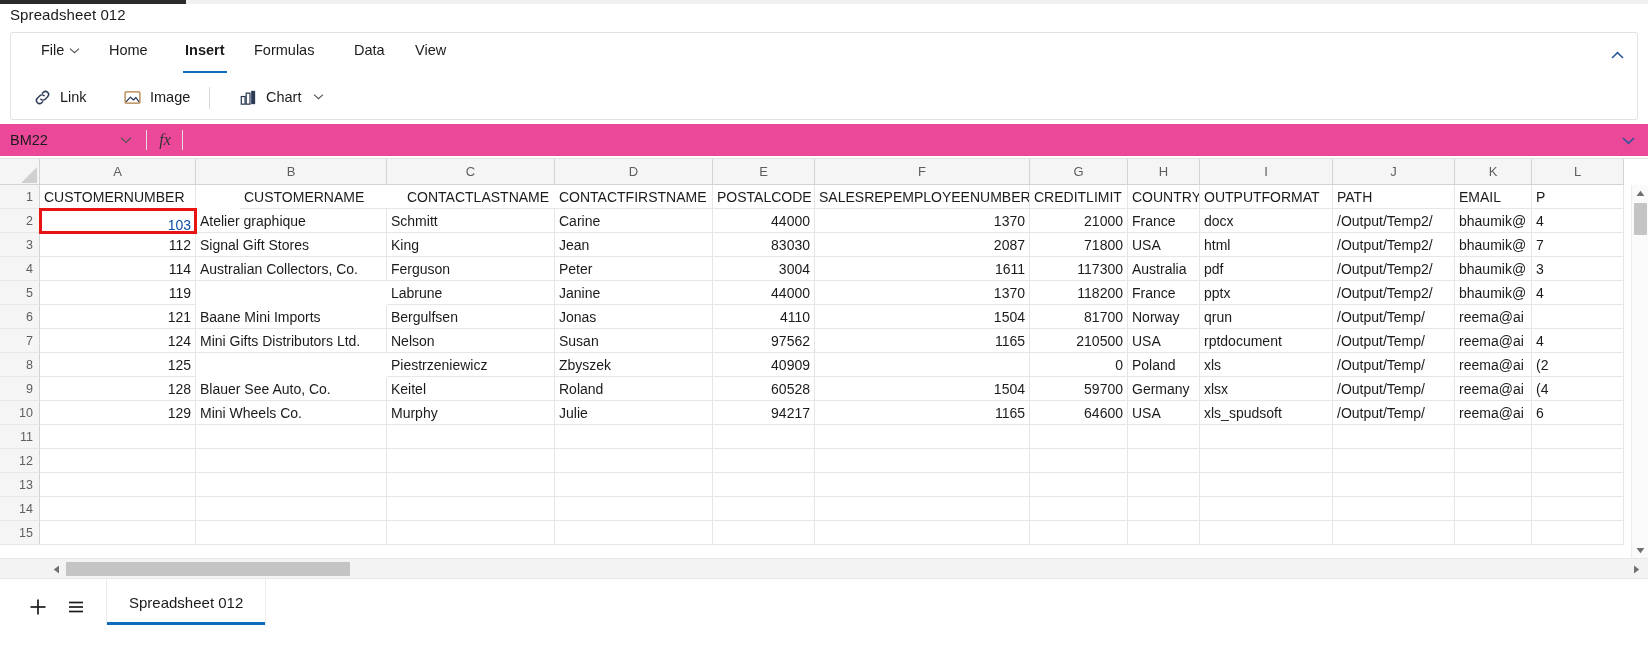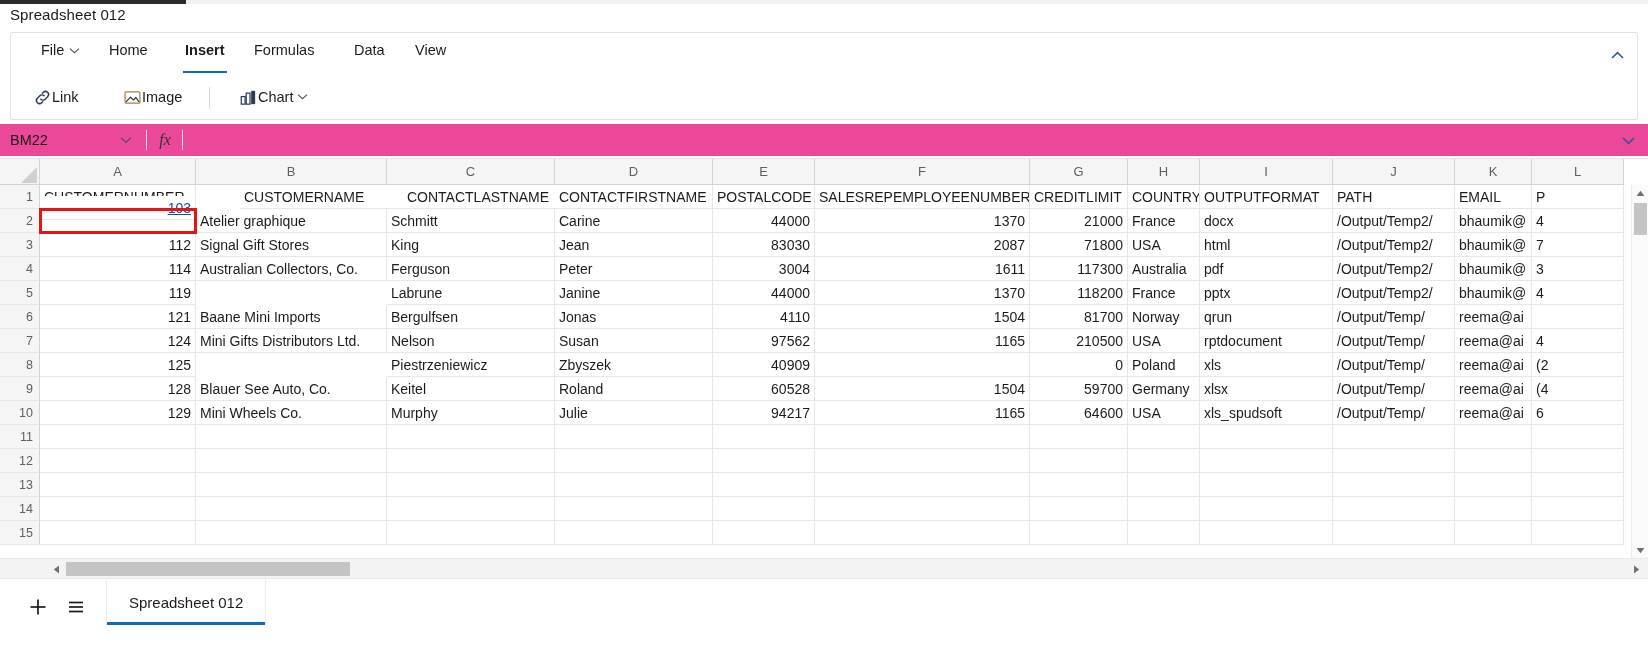--- a/index.html
+++ b/index.html
@@ -35,21 +35,21 @@
   }
   .tab.active { font-weight:bold; }
   .tab .underline {
     position:absolute; left:0; right:0; bottom:-5px; height:2.5px; background:#0f6cbd;
   }
   .tab .chev { font-size:10px; color:#444; margin-left:5px; position:relative; top:-1.5px; }
 
   .ribbon-body { position:absolute; left:0; top:42px; width:100%; height:45px; }
   .rb-item {
     position:absolute; top:6px; height:32px; display:flex; align-items:center;
-    font-size:14.5px; color:#1b1b1b; padding:0 6px; cursor:pointer; white-space:nowrap;
+    gap:8px; font-size:14.5px; color:#1b1b1b; padding:0 6px; cursor:pointer; white-space:nowrap;
   }
   .rb-sep { position:absolute; top:12px; width:1px; height:22px; background:#d9d9d9; }
   .rb-chev { font-size:10px; color:#444; margin-left:4px; position:relative; top:-1px; }
 
   .ribbon-collapse {
     position:absolute; right:10px; top:12px; width:20px; height:20px;
     display:flex; align-items:center; justify-content:center; cursor:pointer;
   }
 
   
@@ -299,21 +299,21 @@
         <div class="cell" style="left: 347px; width: 168px; top: 0px; margin-left: 16px;">CONTACTLASTNAME</div>
         <div class="cell" style="left: 515px; width: 158px; top: 0px;">CONTACTFIRSTNAME</div>
         <div class="cell" style="left: 673px; width: 102px; top: 0px;">POSTALCODE</div>
         <div class="cell" style="left: 775px; width: 215px; top: 0px;">SALESREPEMPLOYEENUMBER</div>
         <div class="cell" style="left: 990px; width: 98px; top: 0px;">CREDITLIMIT</div>
         <div class="cell" style="left: 1088px; width: 72px; top: 0px;">COUNTRY</div>
         <div class="cell" style="left: 1160px; width: 133px; top: 0px;">OUTPUTFORMAT</div>
         <div class="cell" style="left: 1293px; width: 122px; top: 0px;">PATH</div>
         <div class="cell" style="left: 1415px; width: 77px; top: 0px;">EMAIL</div>
         <div class="cell" style="left: 1492px; width: 92px; top: 0px;">P</div>
-        <div class="cell link" style="left: 0px; width: 156px; top: 11px;">
+        <div class="cell link" style="left: 0px; width: 156px; top: 28px;">
           <a>103</a>
         </div>
         <div class="cell" style="left: 156px; width: 191px; top: 24px;">Atelier graphique</div>
         <div class="cell" style="left: 347px; width: 168px; top: 24px;">Schmitt</div>
         <div class="cell" style="left: 515px; width: 158px; top: 24px;">Carine</div>
         <div class="cell num" style="left: 673px; width: 102px; top: 24px;">44000</div>
         <div class="cell num" style="left: 775px; width: 215px; top: 24px;">1370</div>
         <div class="cell num" style="left: 990px; width: 98px; top: 24px;">21000</div>
         <div class="cell" style="left: 1088px; width: 72px; top: 24px;">France</div>
         <div class="cell" style="left: 1160px; width: 133px; top: 24px;">docx</div>

